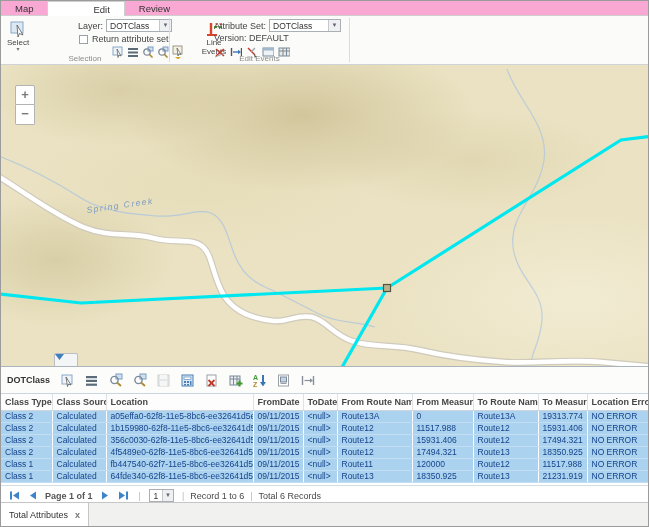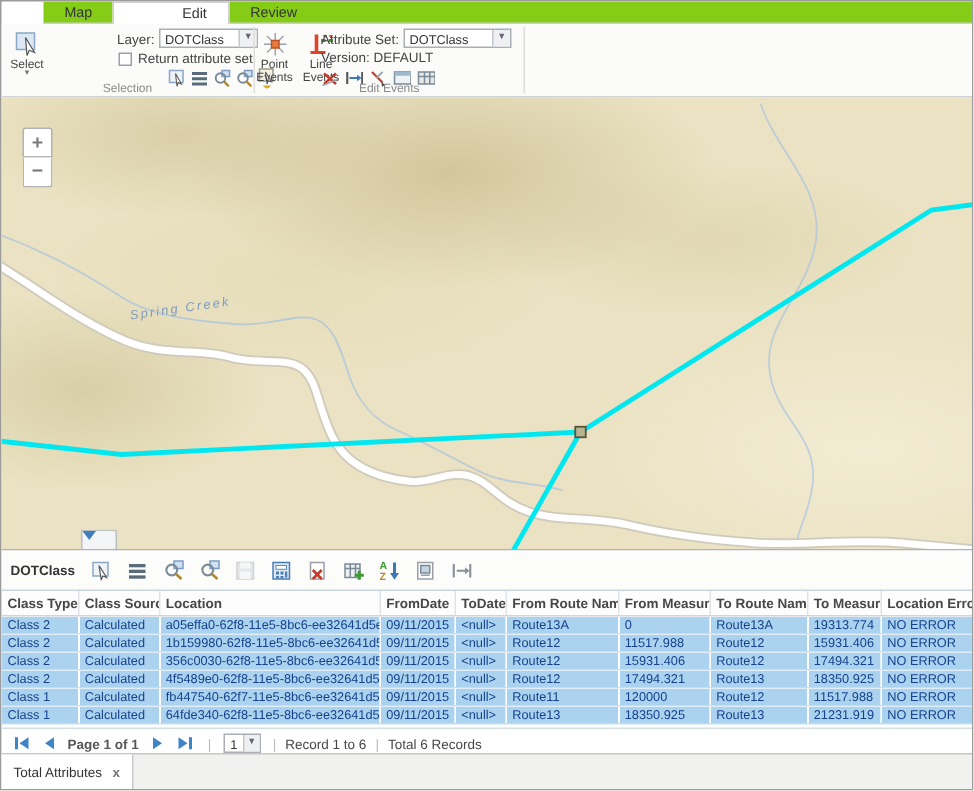--- a/index.html
+++ b/index.html
@@ -1,20 +1,20 @@
 <!DOCTYPE html>
 <html><head>
 <meta charset="utf-8">
 <style>
   * { margin:0; padding:0; box-sizing:border-box; }
   html,body { width:649px; height:527px; font-family:"Liberation Sans", sans-serif; background:#fff; }
   .app { position:relative; width:649px; height:527px; border:1px solid #9b9b9b; overflow:hidden; background:#fff; }
 
   
-  .tabbar { position:absolute; top:0; left:0; right:0; height:15px; background:#84cc16; border-bottom:1px solid #cfcfcf; display:flex;margin-left:28px; }
+  .tabbar { position:absolute; top:0; left:0; right:0; height:15px; background:#f9a8d4; border-bottom:1px solid #cfcfcf; display:flex; }
   .tab { font-size:9.5px; color:#333; padding:2px 14px 0 14px; height:15px; cursor:default; }
   .tab.active { background:#fff; border:1px solid #cfcfcf; border-bottom:none;padding-left:45px; }
 
   
   .ribbon { position:absolute; top:15px; left:0; right:0; height:49px; background:#fbfbfa; border-bottom:1px solid #cfd3d6; }
   .rgroup-label { position:absolute; bottom:1px; font-size:8px; color:#8b8b8b; width:100%; text-align:center; }
   .vsep { position:absolute; top:2px; bottom:2px; width:1px; background:#dcdcda; }
   .bigbtn { position:absolute; top:2px; height:44px; display:flex; flex-direction:column; align-items:center; justify-content:flex-start; font-size:8px; color:#444; border:1px solid transparent; border-radius:2px; padding-top:2px; }
   .bigbtn .lbl { line-height:9px; text-align:center; }
   .bigbtn .drop { font-size:6px; color:#777; line-height:5px; }
@@ -135,34 +135,20 @@
               <polygon points="5,3 9,9.5 6.8,8.8 6,11" fill="#fff" stroke="#555" stroke-width="0.7"></polygon>
               <polygon points="3,12 9,12 6,14.5" fill="#d8a820"></polygon>
             </svg>
           </span>
       </div>
       <div class="rgroup-label">Selection</div>
     </div>
     <div class="vsep" style="left:168px;"></div>
 
     <div style="position:absolute; left:169px; top:0; width:179px; height:48px;">
-      <div class="bigbtn" style="left:-4px; width:34px;">
-        <span class="micon" style="width:19px;height:17px;">
-          <svg width="19" height="17">
-              <g stroke="#9aa4ad" stroke-width="1">
-                <line x1="9.5" y1="1" x2="9.5" y2="16"></line>
-                <line x1="2" y1="8.5" x2="17" y2="8.5"></line>
-                <line x1="4" y1="3" x2="15" y2="14"></line>
-                <line x1="15" y1="3" x2="4" y2="14"></line>
-              </g>
-              <rect x="7" y="6" width="5" height="5" fill="#e87b40" stroke="#c05020"></rect>
-            </svg>
-        </span>
-        <span class="lbl">Point Events</span>
-      </div>
       <div class="bigbtn" style="left:27px; width:34px;">
         <span class="micon" style="width:19px;height:17px;">
           <svg width="19" height="17">
               <line x1="6" y1="2" x2="6" y2="14" stroke="#d9442b" stroke-width="2.4"></line>
               <line x1="2" y1="14" x2="12" y2="14" stroke="#d9442b" stroke-width="2"></line>
               <g stroke="#4f9a3c" stroke-width="2">
                 <line x1="9" y1="6" x2="12" y2="6"></line>
                 <line x1="14" y1="6" x2="17" y2="6"></line>
               </g>
               <g fill="#d9442b">

